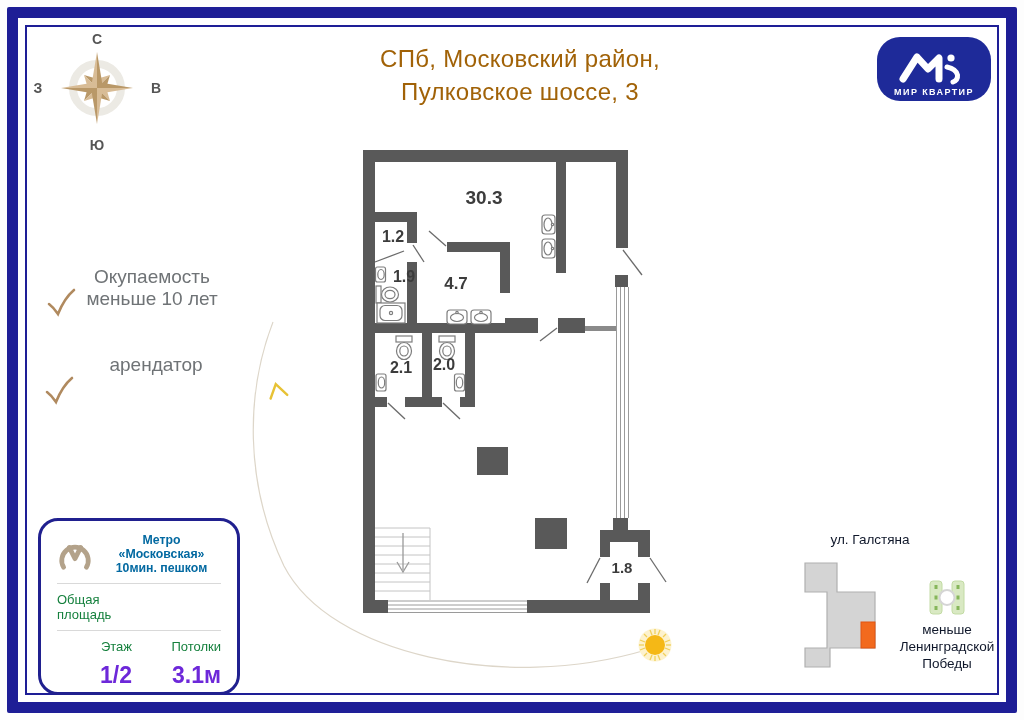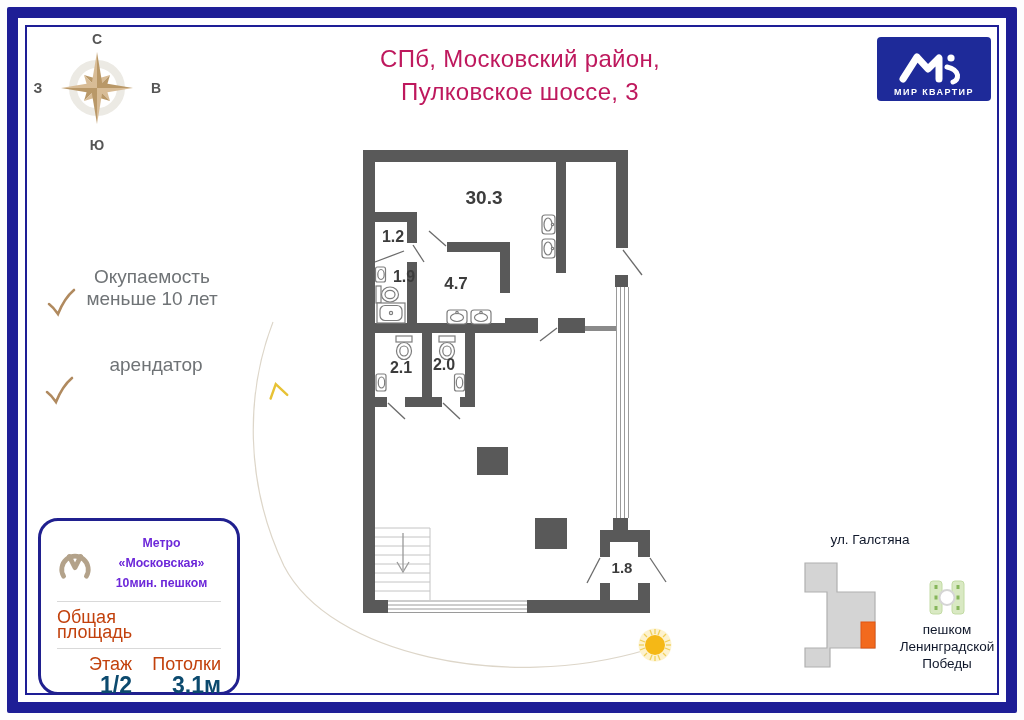--- a/index.html
+++ b/index.html
@@ -2,40 +2,40 @@
 <html><head>
 <meta charset="utf-8">
 <style>
   html,body{margin:0;padding:0;background:#ffffff;}
   .page{position:relative;width:1024px;height:720px;background:#fdfdfd;overflow:hidden;
         font-family:"Liberation Sans",sans-serif;}
   .frame-band{position:absolute;inset:7px;border:11px solid #1e1e96;background:#ffffff;border-radius:2px;}
   .frame-line{position:absolute;inset:25px;border:2px solid #1e1e96;}
   .abs{position:absolute;}
   .title{left:320px;top:42px;width:400px;text-align:center;font-size:24px;line-height:33px;
-         color:#be185d;font-weight:500;letter-spacing:.3px;}
-  .logo{left:877px;top:37px;width:114px;height:64px;background:#1e2a99;border-radius:4px;}
+         color:#a16207;font-weight:500;letter-spacing:.3px;}
+  .logo{left:877px;top:37px;width:114px;height:64px;background:#1e2a99;border-radius:23px;}
   .badge-text{color:#6f7376;font-size:19px;line-height:22px;text-align:center;}
   .badge1{left:72px;top:266px;width:160px;}
   .badge2{left:76px;top:354px;width:160px;}
   .card{left:38px;top:518px;width:202px;height:177px;border:3.5px solid #20208f;border-radius:20px;
         background:#fff;box-sizing:border-box;padding:12px 16px 10px 16px;}
   .card-metro{display:flex;align-items:center;gap:9px;}
-  .metro-text{font-size:12.3px;line-height:20px;color:#6d28d9;font-weight:700;text-align:center;flex:1;}
+  .metro-text{font-size:12.3px;line-height:14px;color:#0369a1;font-weight:700;text-align:center;flex:1;}
   .metro-text .sub{font-weight:700;}
   .card-div{border-top:1px solid #d9d9d9;margin:8px 0;}
   .card-area{display:flex;align-items:center;}
-  .card-label{font-size:18px;line-height:15px;color:#c2410c;}
+  .card-label{font-size:13px;line-height:15px;color:#15803d;}
   .card-area .card-label{width:64px;}
   .big-val{flex:1;text-align:right;font-size:26px;font-weight:800;color:#23283a;letter-spacing:-.5px;}
   .big-val sup{font-size:12px;font-weight:700;}
   .card-bottom{display:flex;}
   .card-bottom .col{width:50%;text-align:right;}
   .card-bottom .col + .col{padding-left:14px;}
-  .mid-val{font-size:23px;font-weight:800;color:#0c4a6e;margin-top:0;}
+  .mid-val{font-size:23px;font-weight:800;color:#6d28d9;margin-top:8px;}
   .street{color:#0f172a;font-size:13.5px;line-height:17px;text-align:center;}
   svg text.room{font-weight:600;fill:#3c3c3c;font-family:"Liberation Sans",sans-serif;}
   svg text.cmp{font-weight:700;fill:#555;font-size:14px;font-family:"Liberation Sans",sans-serif;}
 </style>
 </head>
 <body>
 
 <div class="page">
   <div class="frame-band"></div>
   <div class="frame-line"></div>
@@ -309,17 +309,17 @@
       <rect x="9.5" y="8" width="3" height="4"></rect>
         <rect x="9.5" y="18.5" width="3" height="4"></rect>
         <rect x="9.5" y="29" width="3" height="4"></rect>
       <rect x="31.5" y="8" width="3" height="4"></rect>
         <rect x="31.5" y="18.5" width="3" height="4"></rect>
         <rect x="31.5" y="29" width="3" height="4"></rect>
     </g>
     <circle cx="22" cy="20.5" r="7.5" fill="#ffffff" stroke="#d5d5d5" stroke-width="2"></circle>
   </svg>
   <div class="abs street" style="left:887px;top:621px;width:120px;">
-    <div>пешком</div>
+    <div>меньше</div>
     <div>Ленинградской</div>
     <div>Победы</div>
   </div>
 </div>
 
 </body></html>

